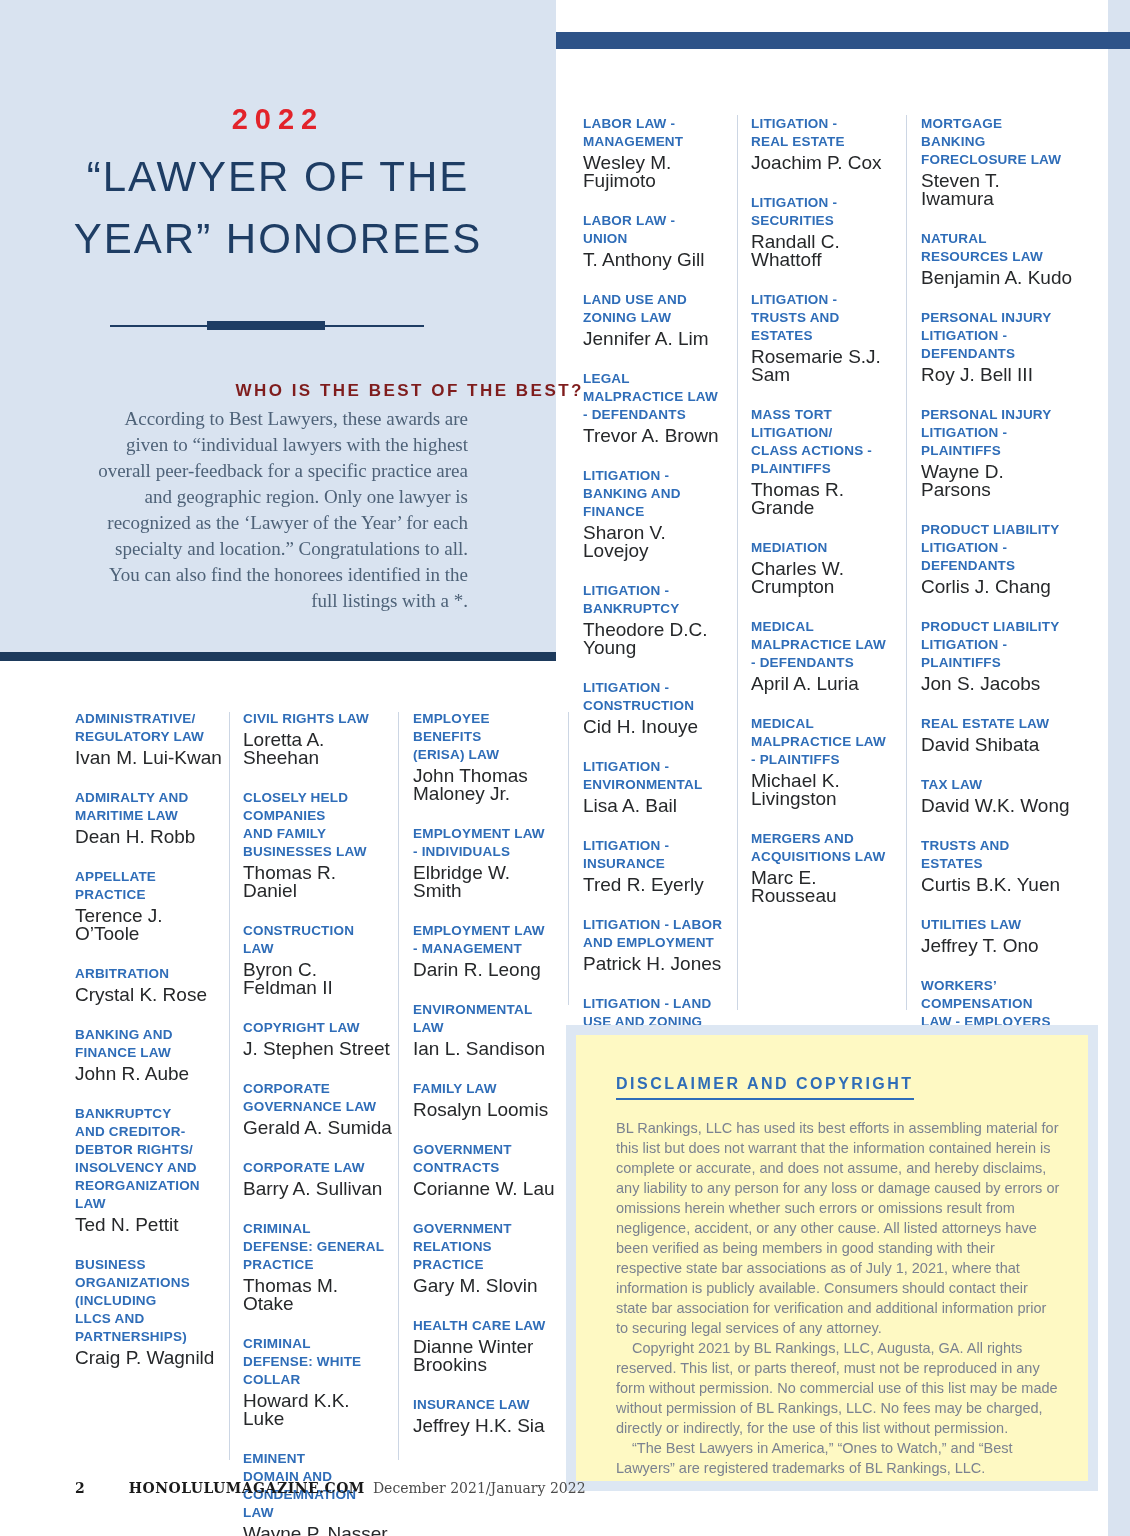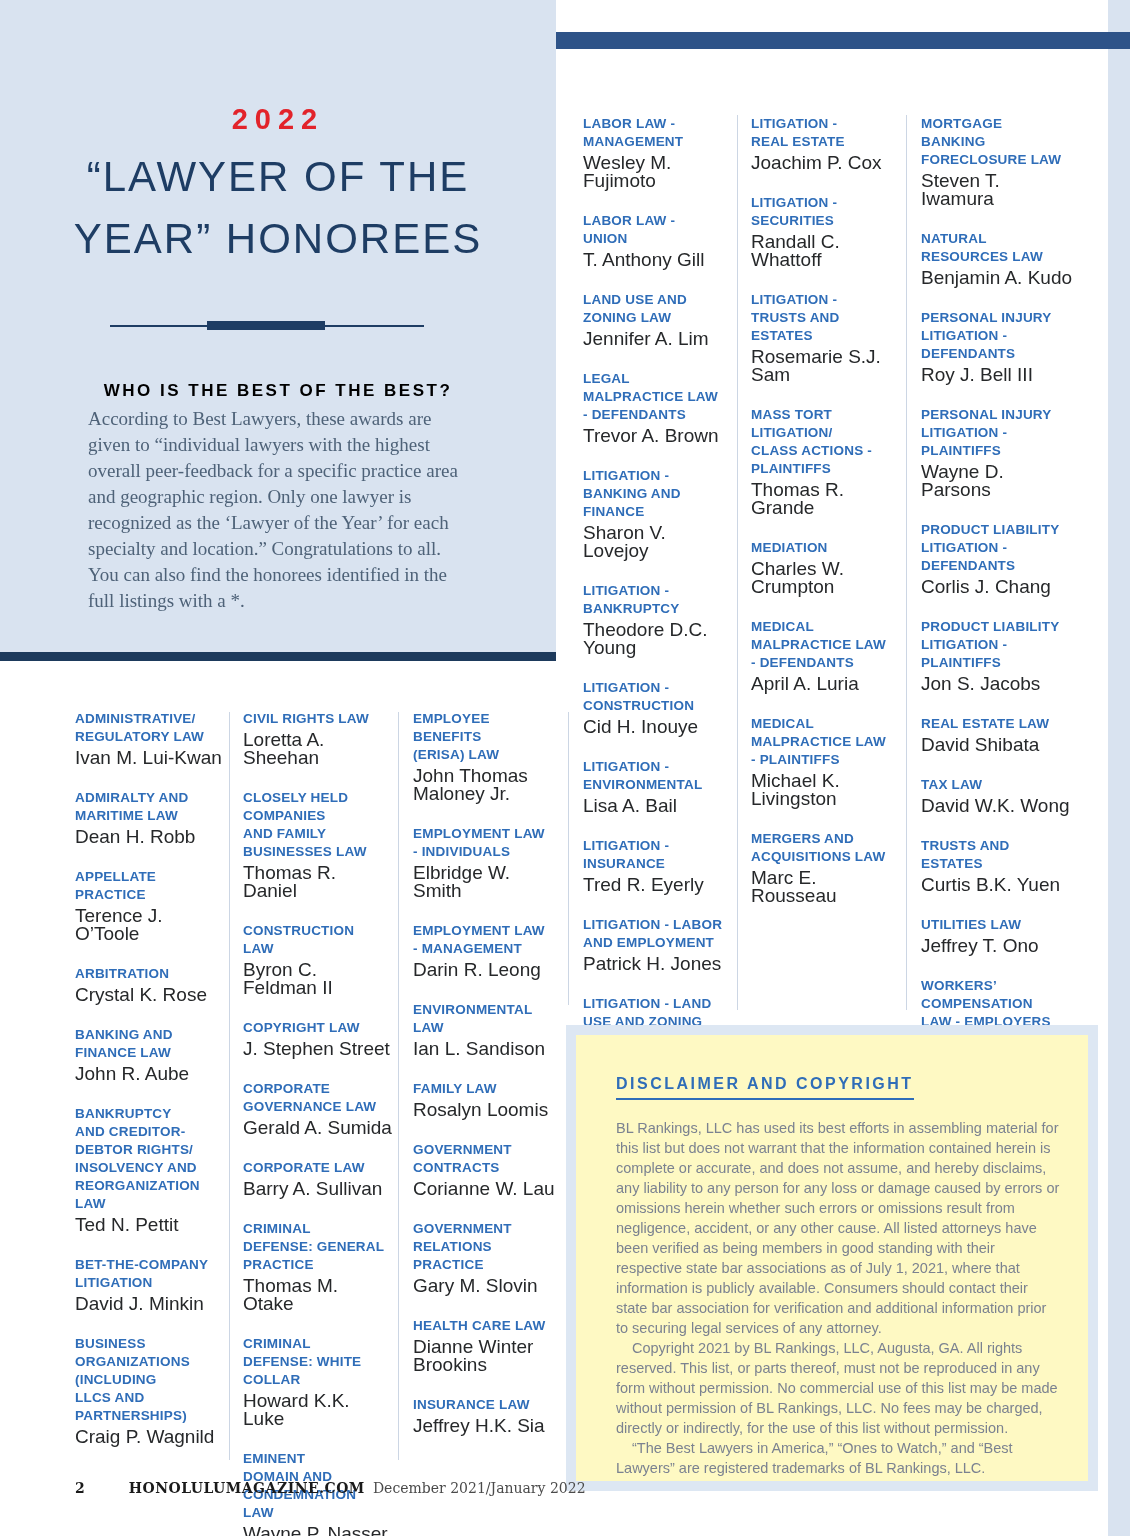--- a/index.html
+++ b/index.html
@@ -12,23 +12,23 @@
   .panel-band{position:absolute;left:0;top:652px;width:556px;height:9px;background:#1d3a5c;}
 
   
   .left-panel{position:absolute;left:0;top:0;width:556px;height:652px;background:#d9e3f0;}
   .year{position:absolute;top:103px;left:0;width:100%;text-align:center;
         color:#e2232a;font-weight:700;font-size:29px;letter-spacing:7px;}
   .title{position:absolute;top:146px;left:0;width:100%;margin:0;text-align:center;
          color:#1e3d64;font-weight:300;font-size:42px;letter-spacing:2px;line-height:62px;}
   .divider-line{position:absolute;top:325px;left:110px;width:314px;height:2px;background:#1e3d64;}
   .divider-bar{position:absolute;top:321px;left:207px;width:118px;height:9px;background:#1e3d64;}
-  .intro-heading{position:absolute;top:381px;left:0;width:100%;text-align:center;
-        color:#000000;font-weight:700;font-size:17px;letter-spacing:2.5px;}
-  .intro-text{position:absolute;top:406px;left:88px;width:380px;margin:0;text-align:left;
+  .intro-heading{position:absolute;top:381px;left:0;width:100%;text-align:right;
+        color:#7f1d1d;font-weight:700;font-size:17px;letter-spacing:2.5px;padding-left:28px;}
+  .intro-text{position:absolute;top:406px;left:88px;width:380px;margin:0;text-align:right;
         font-family:"Liberation Serif","DejaVu Serif",serif;color:#4e6278;
         font-size:19px;line-height:26px;}
 
   
   .col{position:absolute;}
   .colA{left:583px;top:115px;width:150px;}
   .colB{left:751px;top:115px;width:150px;}
   .colC{left:921px;top:115px;width:155px;}
   .colD{left:75px;top:710px;width:150px;}
   .colE{left:243px;top:710px;width:150px;}
@@ -322,25 +322,20 @@
       <div class="entry">
         <div class="cat">BANKRUPTCY
 AND CREDITOR-
 DEBTOR RIGHTS/
 INSOLVENCY AND
 REORGANIZATION
 LAW</div>
         <div class="name">Ted N. Pettit</div>
       </div>
 
-      <div class="entry">
-        <div class="cat">BET-THE-COMPANY
-LITIGATION</div>
-        <div class="name">David J. Minkin</div>
-      </div>
 
       <div class="entry">
         <div class="cat">BUSINESS
 ORGANIZATIONS
 (INCLUDING
 LLCS AND
 PARTNERSHIPS)</div>
         <div class="name">Craig P. Wagnild</div>
       </div>
     </div>

